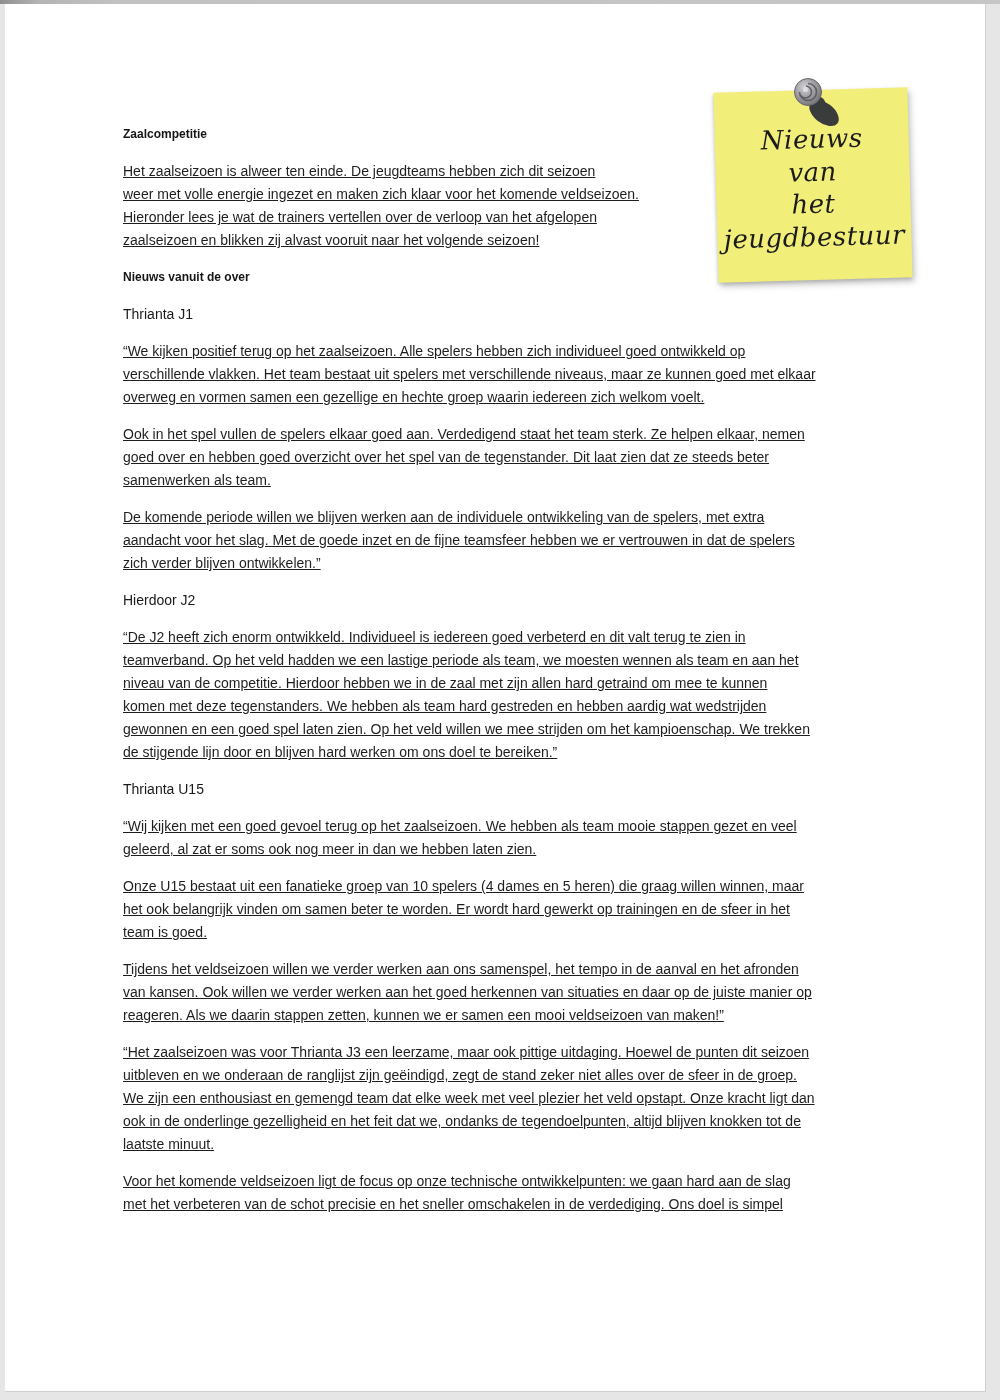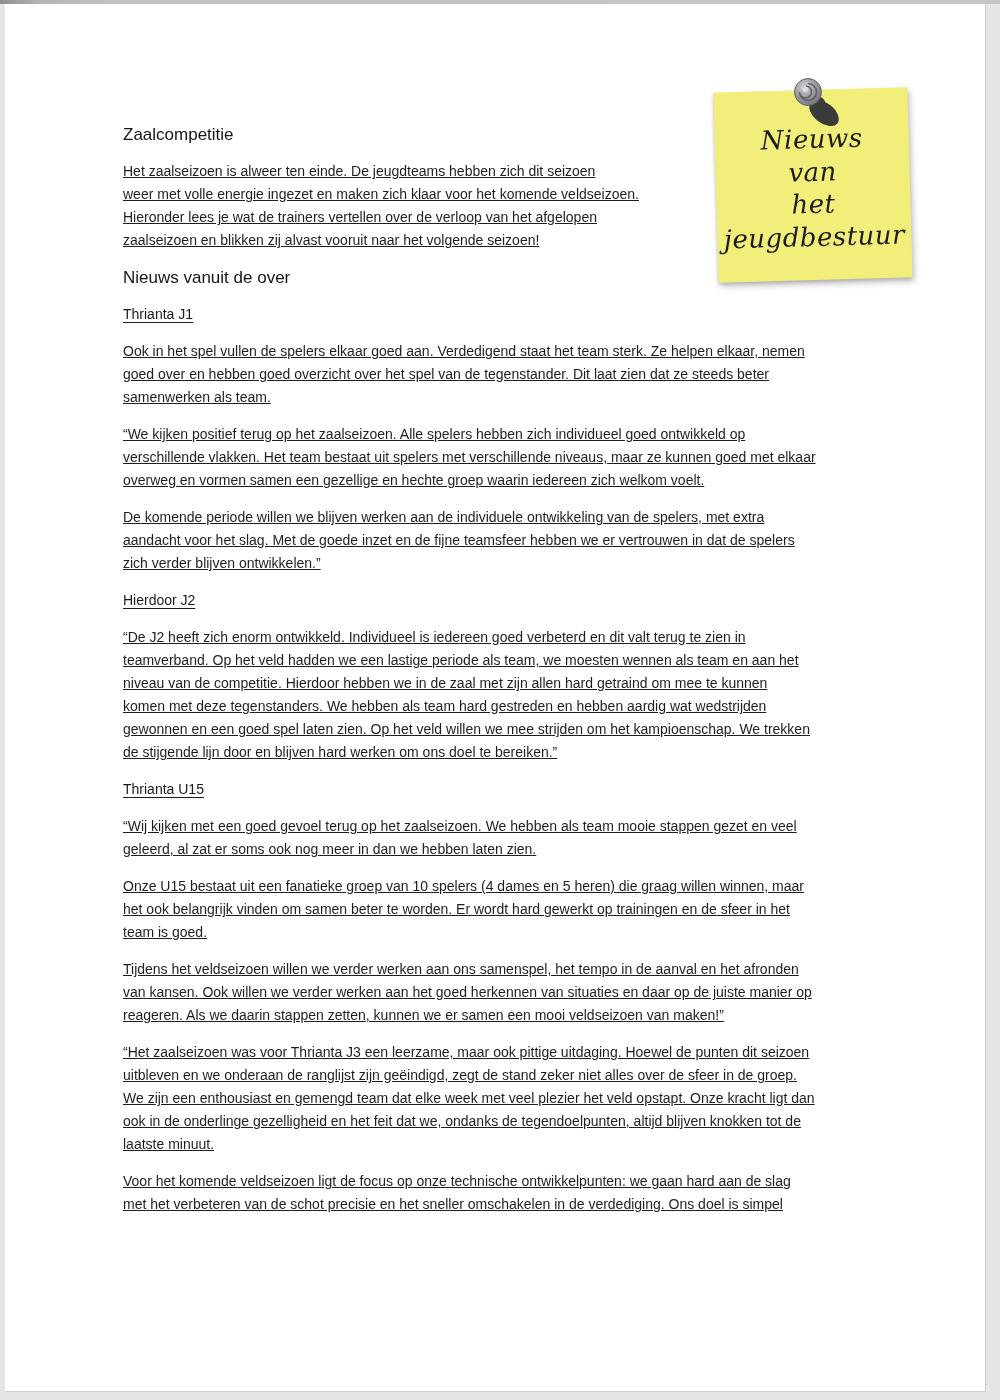--- a/index.html
+++ b/index.html
@@ -24,27 +24,26 @@
   }
   .content {
     position: absolute; left: 118px; top: 119px;
     width: 830px;
     color: #1e1e1e;
     font-size: 14px;
     line-height: 23px;
   }
   .content .block { margin: 0 0 14px 0; }
   .doc-title, .subtitle {
-    font-weight: normal;
-    font-size: 17px;
+    font-weight: bold;
+    font-size: 12px;
     color: #151515;
   }
   .team-heading {
     font-weight: normal;
-    text-decoration: underline;
     text-underline-offset: 3px;
     color: #1a1a1a;
   }
   .para { white-space: pre-line; text-decoration: underline; }
   .intro { max-width: 600px; }
 
   
   .sticky-note {
     position: absolute;
     left: 711px; top: 86px;
@@ -81,26 +80,26 @@
     <div class="block doc-title">Zaalcompetitie</div>
 
     <div class="block para intro">Het zaalseizoen is alweer ten einde. De jeugdteams hebben zich dit seizoen
 weer met volle energie ingezet en maken zich klaar voor het komende veldseizoen.
 Hieronder lees je wat de trainers vertellen over de verloop van het afgelopen
 zaalseizoen en blikken zij alvast vooruit naar het volgende seizoen!</div>
 
     <div class="block subtitle">Nieuws vanuit de over</div>
 
     <div class="block team-heading">Thrianta J1</div>
+    <div class="block para">“We kijken positief terug op het zaalseizoen. Alle spelers hebben zich individueel goed ontwikkeld op
+verschillende vlakken. Het team bestaat uit spelers met verschillende niveaus, maar ze kunnen goed met elkaar
+overweg en vormen samen een gezellige en hechte groep waarin iedereen zich welkom voelt.</div>
     <div class="block para">Ook in het spel vullen de spelers elkaar goed aan. Verdedigend staat het team sterk. Ze helpen elkaar, nemen
 goed over en hebben goed overzicht over het spel van de tegenstander. Dit laat zien dat ze steeds beter
 samenwerken als team.</div>
-    <div class="block para">“We kijken positief terug op het zaalseizoen. Alle spelers hebben zich individueel goed ontwikkeld op
-verschillende vlakken. Het team bestaat uit spelers met verschillende niveaus, maar ze kunnen goed met elkaar
-overweg en vormen samen een gezellige en hechte groep waarin iedereen zich welkom voelt.</div>
     <div class="block para">De komende periode willen we blijven werken aan de individuele ontwikkeling van de spelers, met extra
 aandacht voor het slag. Met de goede inzet en de fijne teamsfeer hebben we er vertrouwen in dat de spelers
 zich verder blijven ontwikkelen.”</div>
 
     <div class="block team-heading">Hierdoor J2</div>
     <div class="block para">“De J2 heeft zich enorm ontwikkeld. Individueel is iedereen goed verbeterd en dit valt terug te zien in
 teamverband. Op het veld hadden we een lastige periode als team, we moesten wennen als team en aan het
 niveau van de competitie. Hierdoor hebben we in de zaal met zijn allen hard getraind om mee te kunnen
 komen met deze tegenstanders. We hebben als team hard gestreden en hebben aardig wat wedstrijden
 gewonnen en een goed spel laten zien. Op het veld willen we mee strijden om het kampioenschap. We trekken

